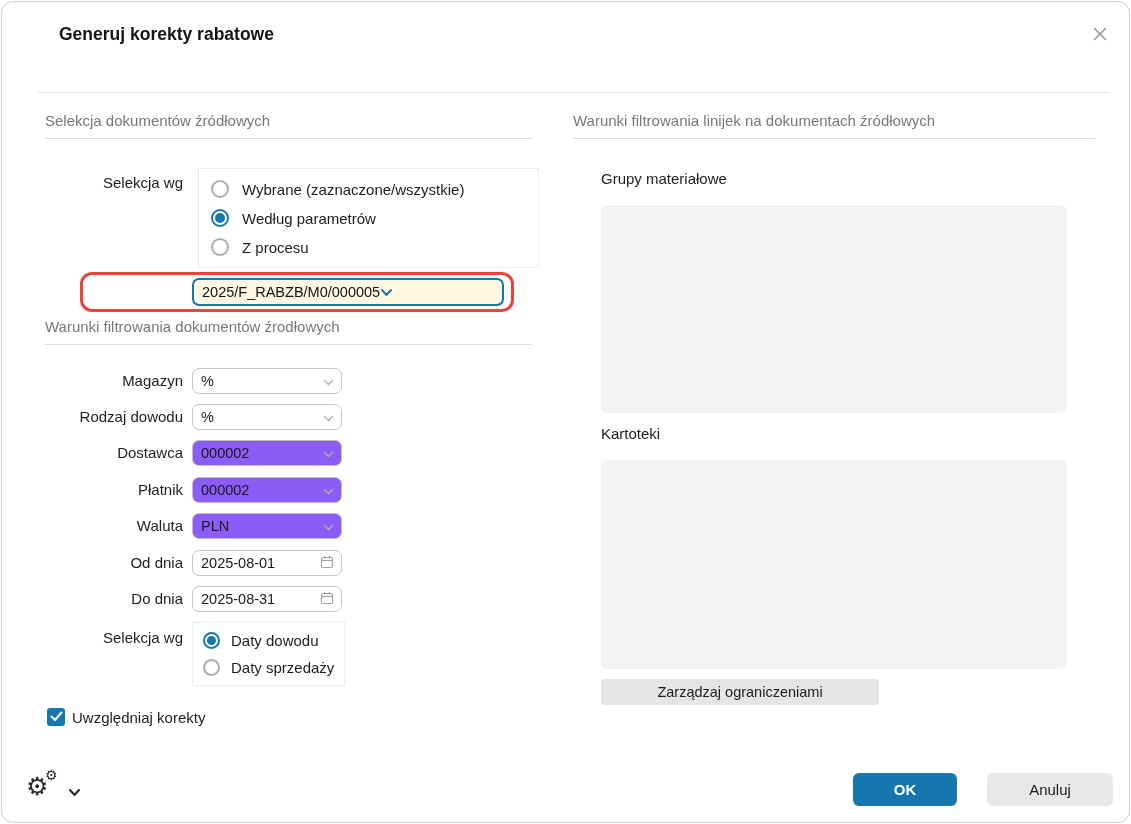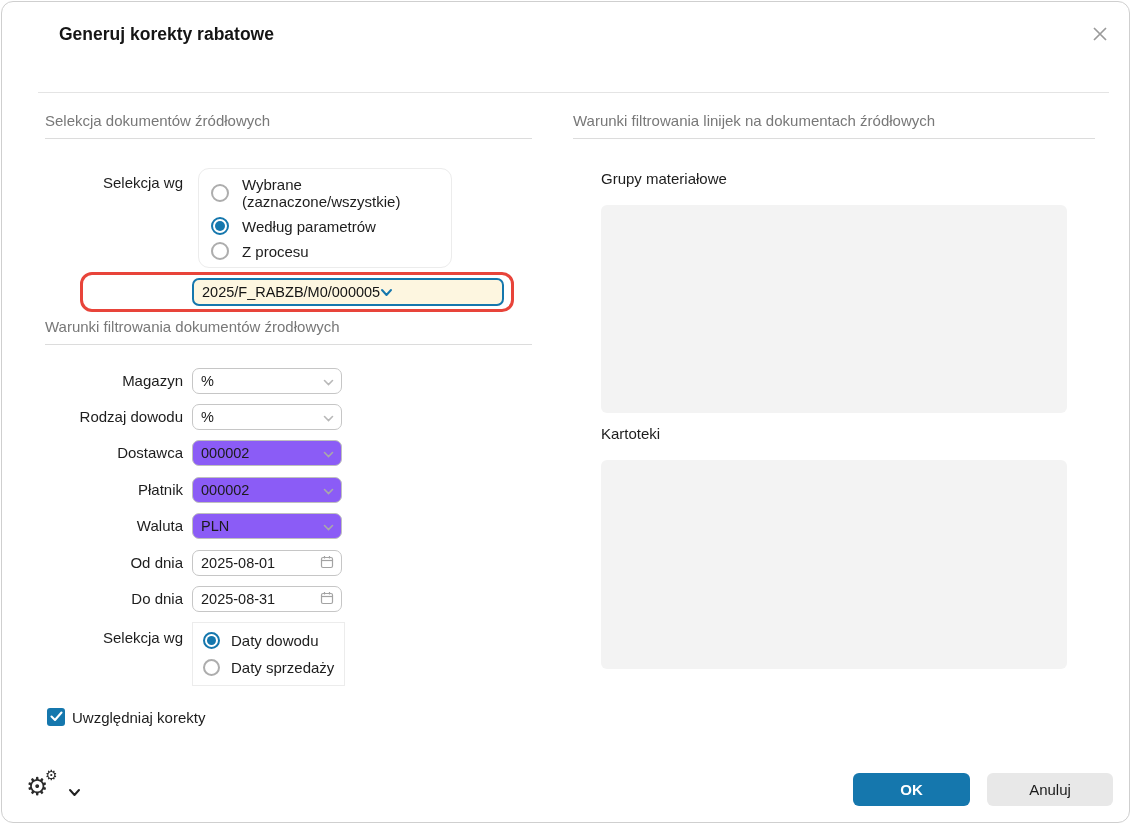--- a/index.html
+++ b/index.html
@@ -31,21 +31,21 @@
   .field .val { flex:1; overflow:hidden; white-space:nowrap; }
   .combo-hl { position:absolute; left:190px; top:276px; width:312px; height:28px; border-radius:7px; border:2.5px solid #1577ad; background:#fdf6e0; display:flex; align-items:center; padding:0 8px; font-size:14.5px; color:#141414; cursor:pointer; }
   .annotation { position:absolute; left:78px; top:270px; width:434px; height:40px; border:3px solid #e8443a; border-radius:12px; pointer-events:none; }
   
   .checkbox { position:absolute; left:45px; top:706px; width:18px; height:18px; background:#1577ad; border-radius:3px; display:flex; align-items:center; justify-content:center; cursor:pointer; }
   
   .list-box { position:absolute; left:599px; width:466px; background:#f3f3f3; border-radius:6px; cursor:default; }
   .plain-lbl { position:absolute; font-size:15px; color:#1d1d1d; }
   .manage-btn { position:absolute; left:599px; top:677px; width:278px; height:26px; background:#e5e5e5; border-radius:4px; border:none; font-size:14.5px; color:#1d1d1d; text-align:center; line-height:26px; font-family:"Liberation Sans", sans-serif; cursor:pointer; }
   
-  .btn-ok { position:absolute; left:851px; top:771px; width:117px; height:33px; background:#1577ad; border:none; border-radius:6px; color:#fff; font-size:15px; font-weight:bold; font-family:"Liberation Sans", sans-serif; cursor:pointer; }
+  .btn-ok { position:absolute; left:851px; top:771px; width:104px; height:33px; background:#1577ad; border:none; border-radius:6px; color:#fff; font-size:15px; font-weight:bold; font-family:"Liberation Sans", sans-serif; cursor:pointer; }
   .btn-cancel { position:absolute; left:985px; top:771px; width:126px; height:33px; background:#e8e8e8; border:none; border-radius:6px; color:#1b1b1b; font-size:15px; font-family:"Liberation Sans", sans-serif; cursor:pointer; }
   
   .gear-wrap { position:absolute; left:24px; top:768px; width:50px; height:34px; cursor:pointer; }
   .gear-big { position:absolute; left:0; top:4px; font-size:25px; color:#2b2b2b; line-height:25px; }
   .gear-small { position:absolute; left:19px; top:-2px; font-size:14px; color:#2b2b2b; line-height:14px; }
   .gear-chevron { position:absolute; left:66px; top:781px; cursor:pointer; }
 </style>
 </head>
 <body>
 
@@ -60,21 +60,21 @@
         </svg>
     </span>
   </div>
 
   <div class="tabs-divider"></div>
 
   <div class="sec-h" style="left:43px; top:110px; width:487px;">Selekcja dokumentów źródłowych</div>
 
   <div class="lbl" style="left:43px; top:172px; width:138px;">Selekcja wg</div>
 
-  <div class="radio-box" style="left:196px; top:166px; width:254px; height:100px;border-radius:11px;">
+  <div class="radio-box" style="left:196px; top:166px; width:341px; height:100px;">
     <div class="radio-row">
       <span class="radio"></span>
       <span>Wybrane (zaznaczone/wszystkie)</span>
     </div>
     <div class="radio-row">
       <span class="radio sel"></span>
       <span>Według parametrów</span>
     </div>
     <div class="radio-row">
       <span class="radio"></span>
@@ -186,17 +186,18 @@
   </div>
 
   <div class="sec-h" style="left:571px; top:110px; width:522px;">Warunki filtrowania linijek na dokumentach źródłowych</div>
 
   <div class="plain-lbl" style="left:599px; top:168px;">Grupy materiałowe</div>
   <div class="list-box" style="top:203px; height:208px;"></div>
 
   <div class="plain-lbl" style="left:599px; top:423px;">Kartoteki</div>
   <div class="list-box" style="top:458px; height:209px;"></div>
 
+  <button class="manage-btn">Zarządzaj ograniczeniami</button>
 
   <button class="btn-ok">OK</button>
   <button class="btn-cancel">Anuluj</button>
 
 </div>
 
 </body></html>

